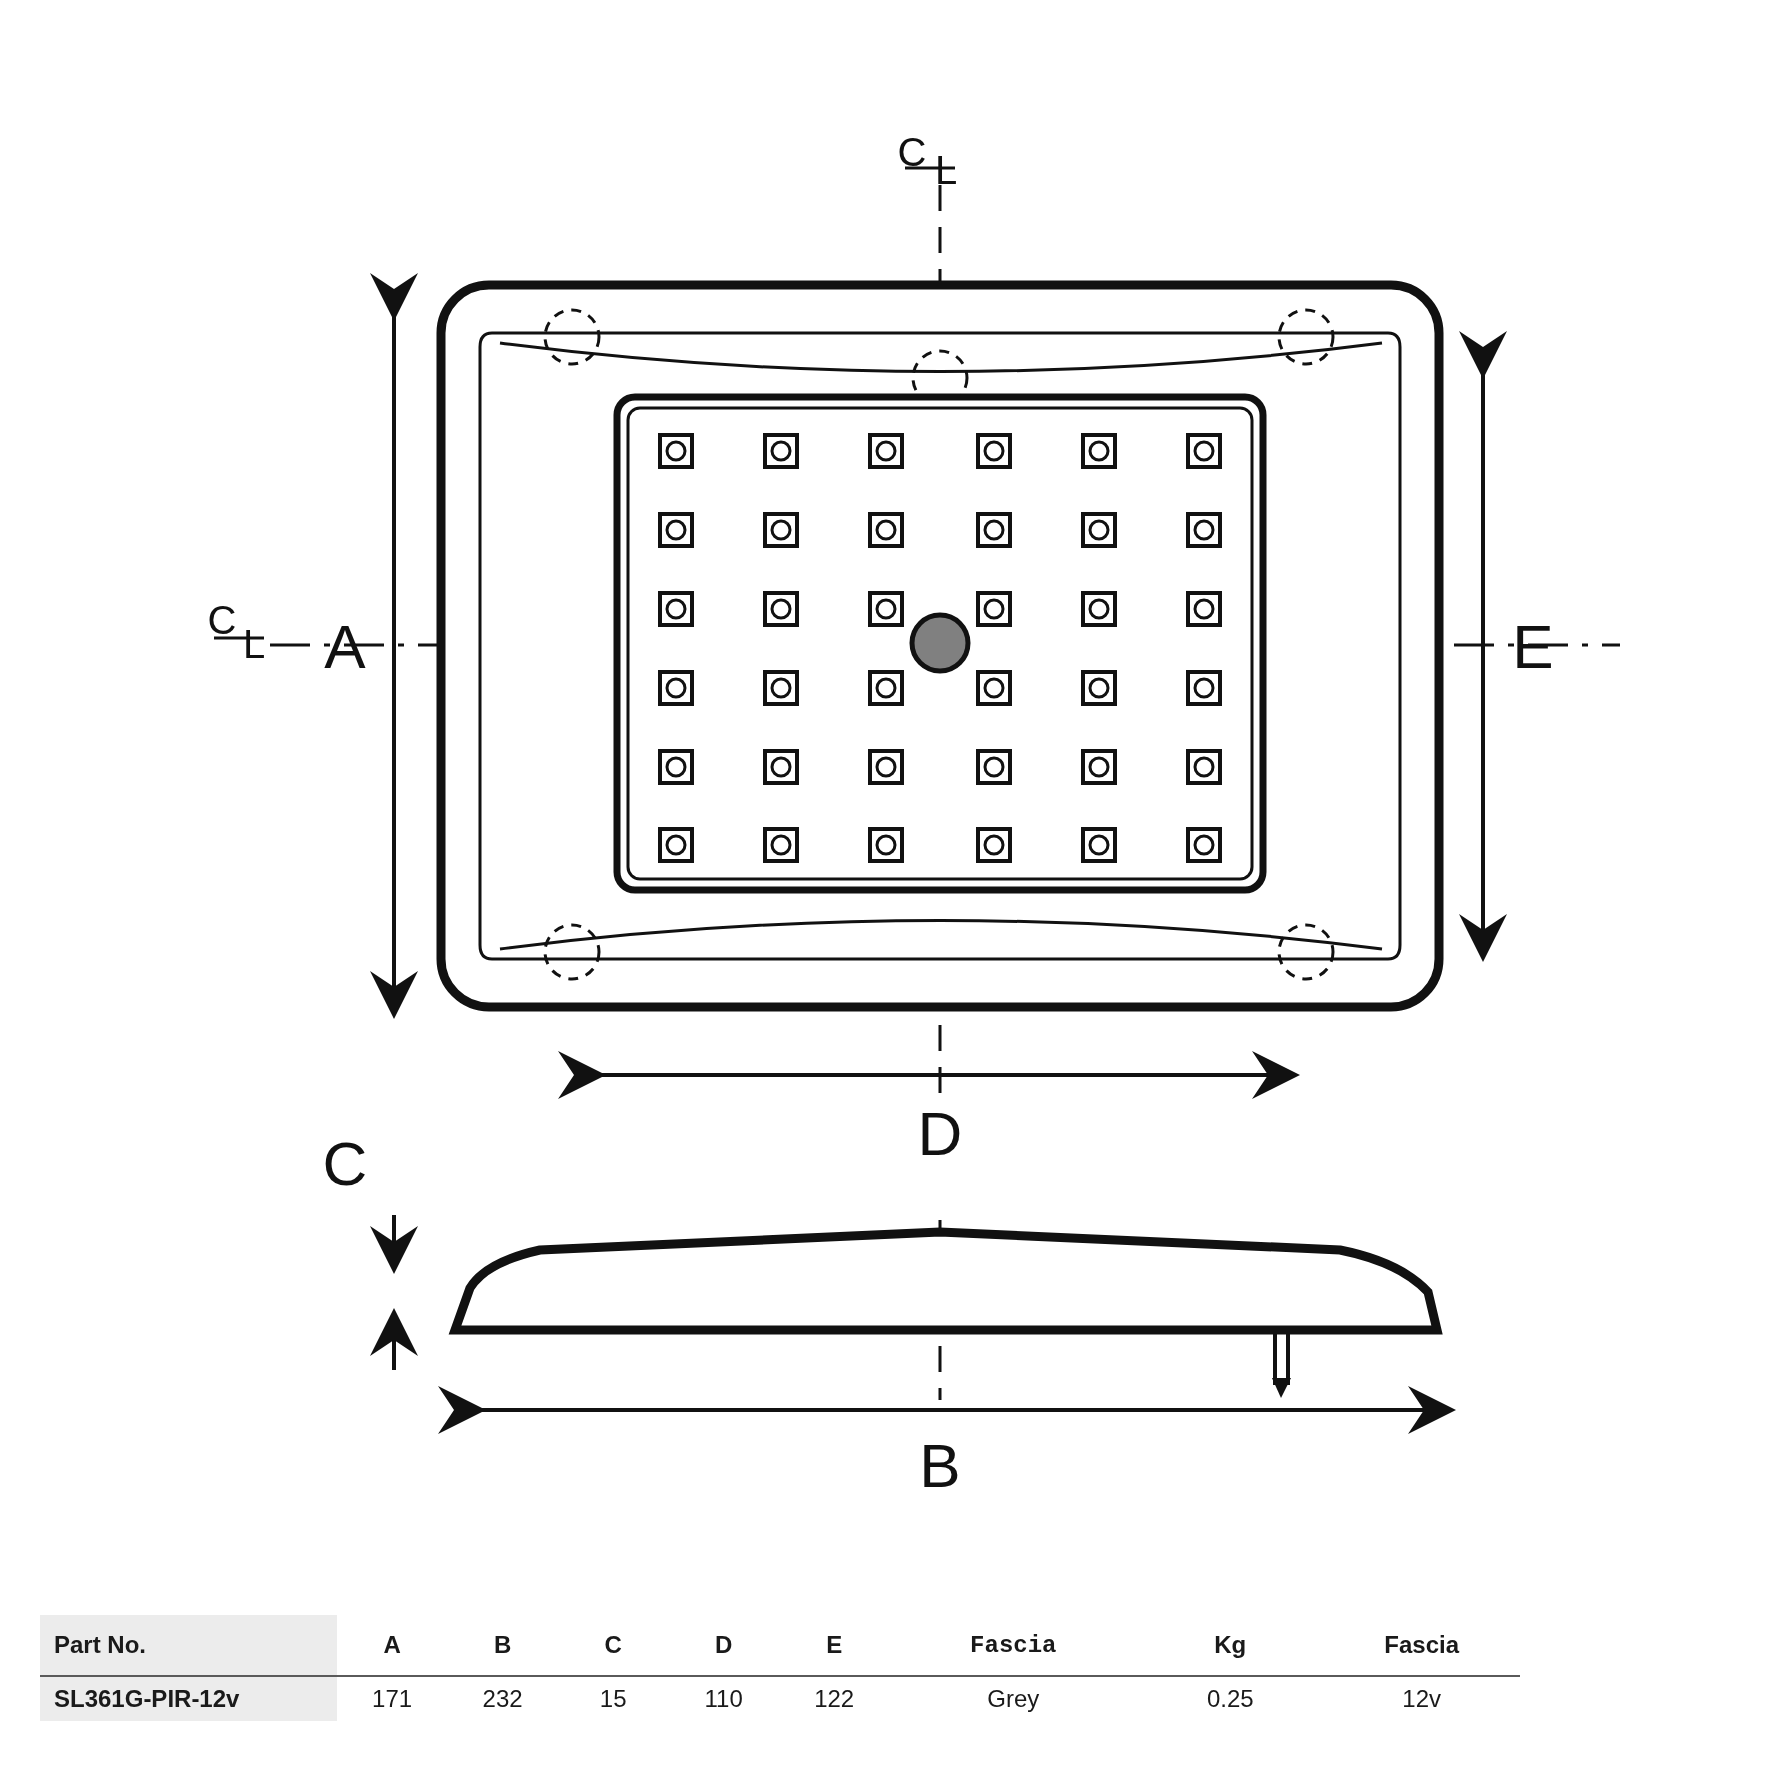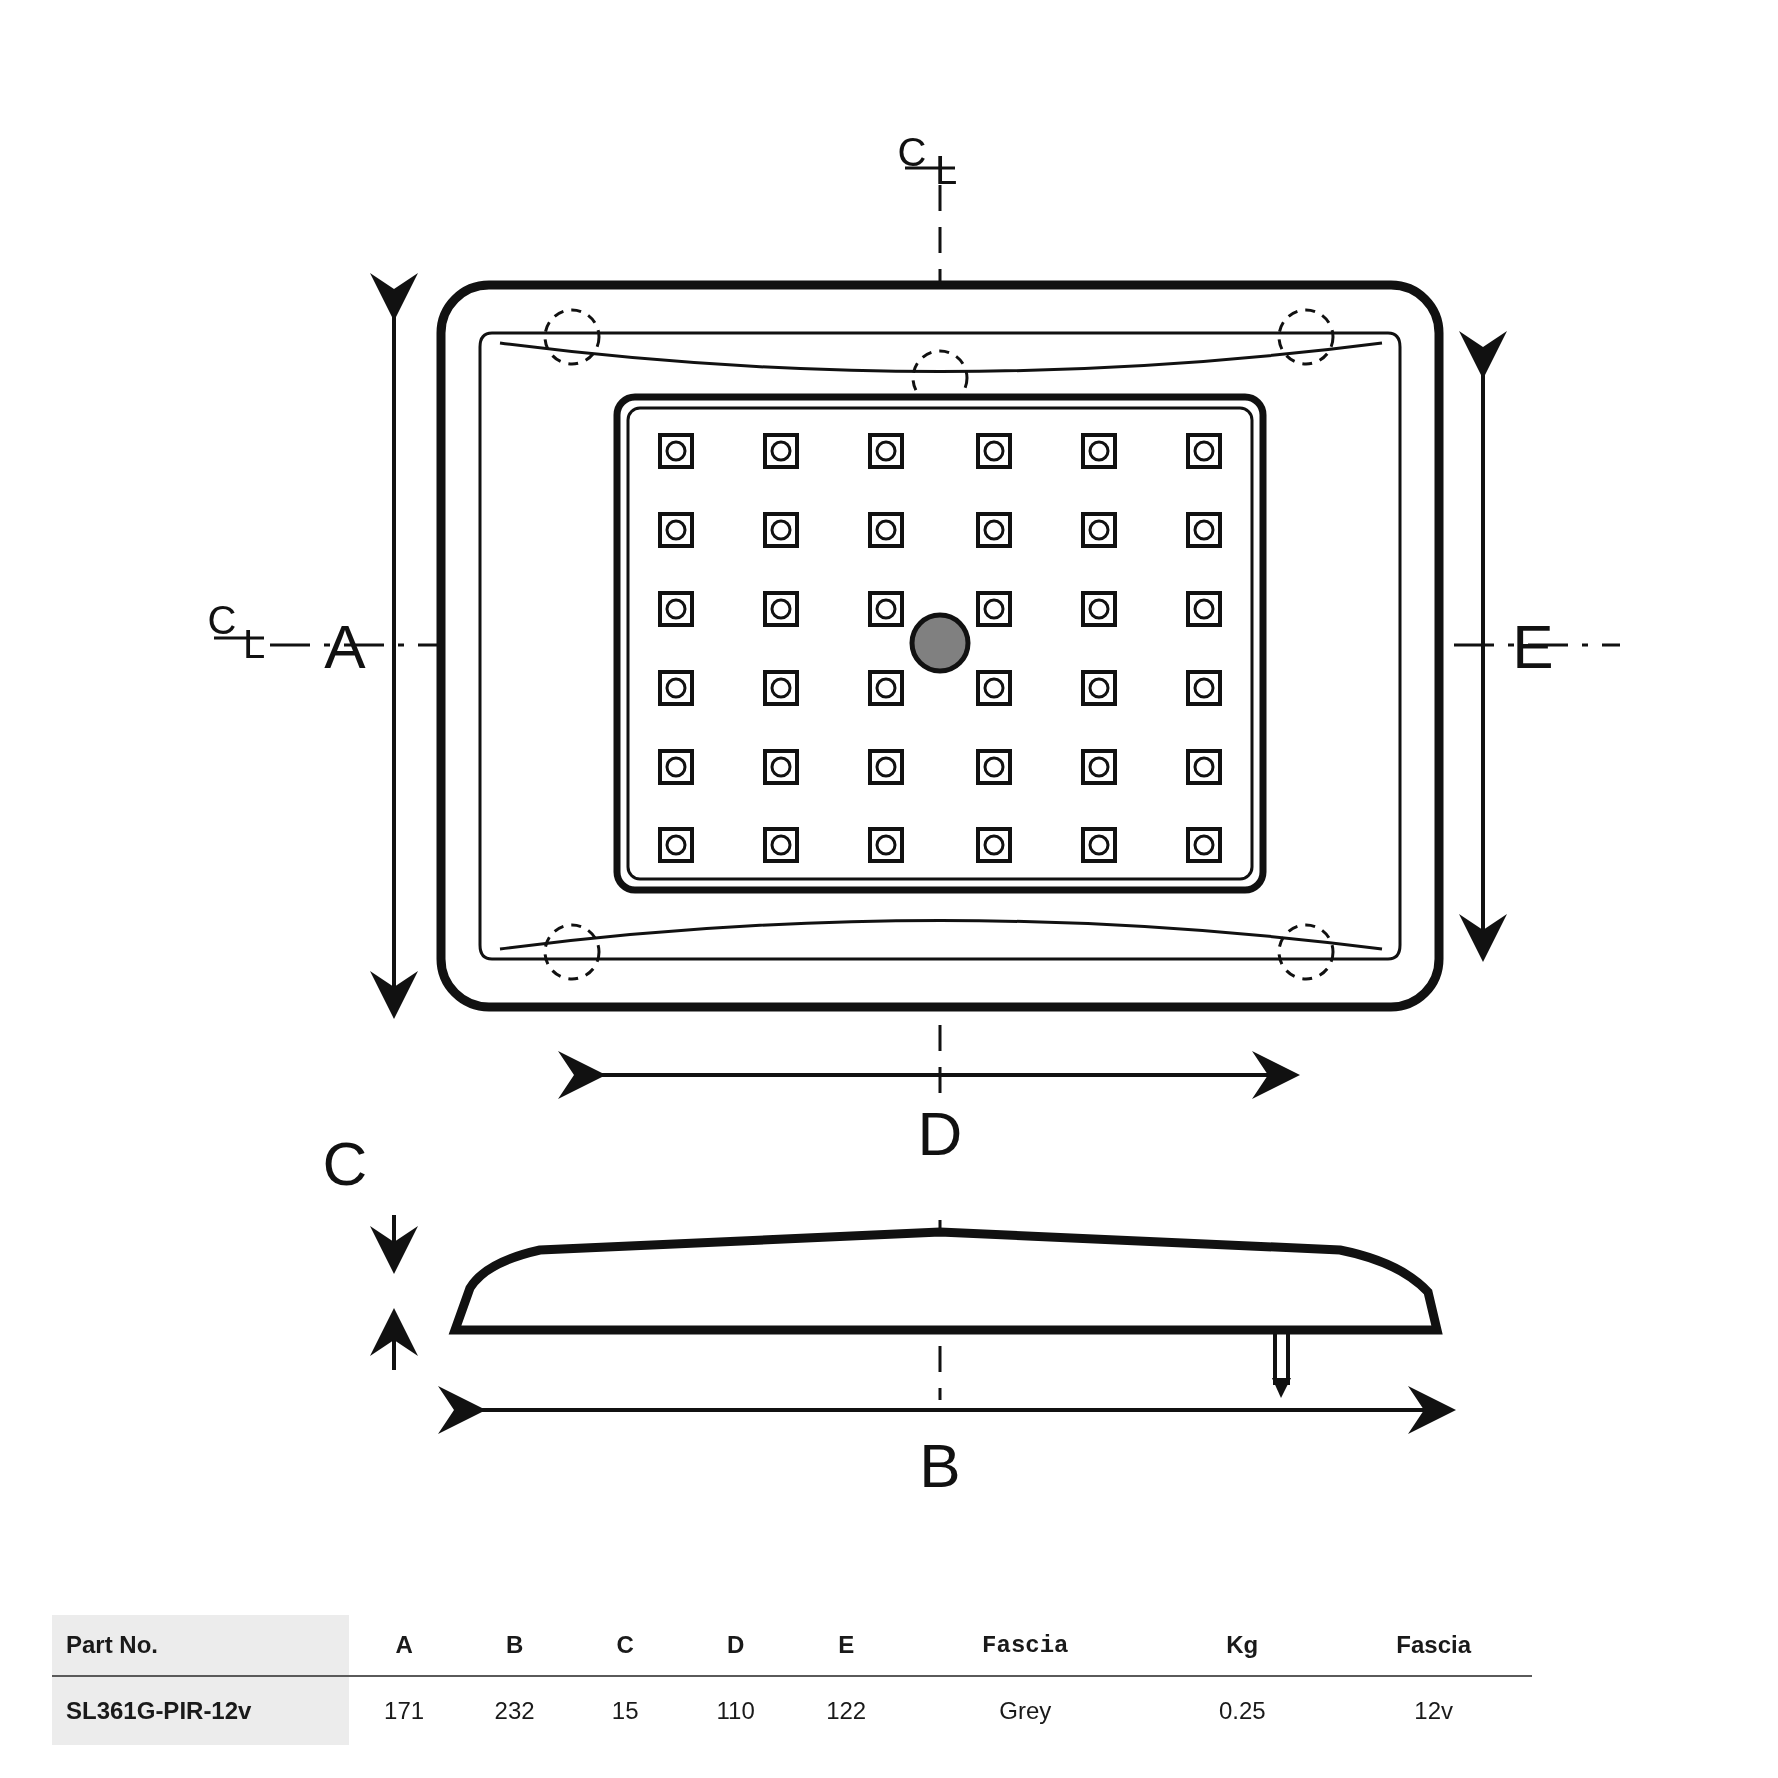--- a/index.html
+++ b/index.html
@@ -33,21 +33,21 @@
   }
   .lbl-cl {
     font-family: "Liberation Sans", sans-serif;
     font-size: 40px;
     fill: #111;
   }
 
   
   .spec-table-wrap {
     position: absolute;
-    left: 52px;
+    left: 40px;
     top: 1615px;
     width: 1480px;
   }
   table.spec {
     border-collapse: collapse;
     width: 100%;
     font-size: 24px;
   }
   table.spec thead th {
     font-weight: bold;
@@ -57,21 +57,21 @@
     white-space: nowrap;
   }
   table.spec thead th.first,
   table.spec tbody td.first {
     text-align: left;
     padding-left: 14px;
     background: #ececec;
     width: 270px;
   }
   table.spec tbody td {
-    padding: 20px 6px;
+    padding: 8px 6px;
     text-align: center;
     white-space: nowrap;
   }
   table.spec tbody td.first {
     font-weight: bold;
   }
   .col-a { width: 96px; }
   .col-b { width: 96px; }
   .col-c { width: 96px; }
   .col-d { width: 96px; }

